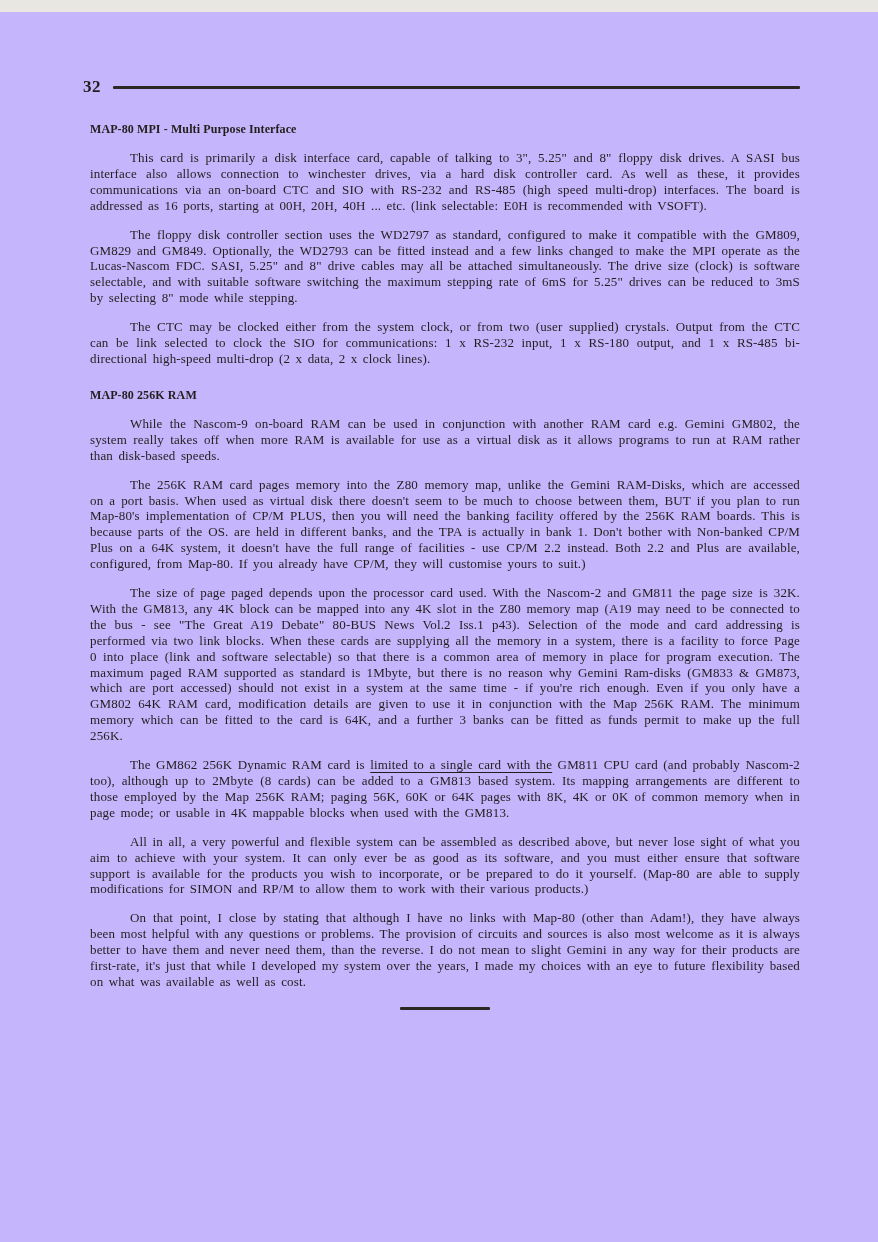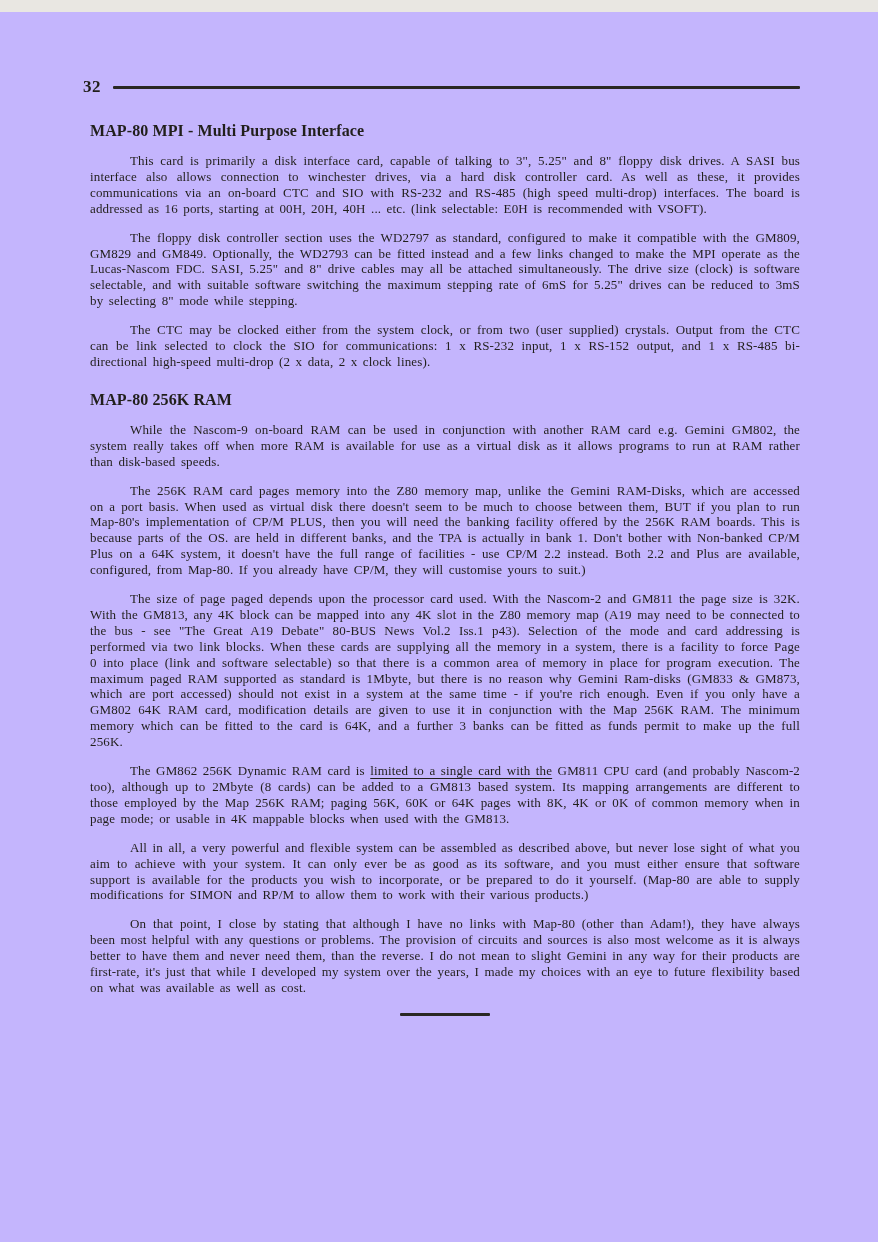--- a/index.html
+++ b/index.html
@@ -40,21 +40,21 @@
     border-radius: 1px;
     margin-top: 1px;
   }
   .content {
     position: absolute;
     top: 110px;
     left: 90px;
     width: 710px;
   }
   h1.doc-heading, h2.doc-heading {
-    font-size: 16px;
+    font-size: 12px;
     font-weight: bold;
     margin: 0;
     padding: 0;
     letter-spacing: 0.1px;
   }
   h2.doc-heading {
     margin-top: 21px;
   }
   p.doc-para {
     margin: 13px 0 0 0;
@@ -87,21 +87,21 @@
     <span class="page-num">32</span>
     <div class="header-rule"></div>
   </div>
 
   <div class="content">
 
     <h1 class="doc-heading">MAP-80 MPI - Multi Purpose Interface</h1>
 
     <p class="doc-para">This card is primarily a disk interface card, capable of talking to 3", 5.25" and 8" floppy disk drives.  A SASI bus interface also allows connection to winchester drives, via a hard disk controller card.  As well as these, it provides communications via an on-board CTC and SIO with RS-232  and RS-485 (high speed multi-drop) interfaces.  The board is addressed as 16 ports, starting at 00H, 20H, 40H ... etc. (link selectable: E0H is recommended with VSOFT).</p>
     <p class="doc-para">The floppy disk controller section uses the WD2797 as standard, configured to make it compatible with the GM809, GM829 and GM849.  Optionally, the WD2793 can be fitted instead and a few links changed to make the MPI operate as the Lucas-Nascom FDC.  SASI, 5.25" and 8" drive cables may all be attached simultaneously.  The drive size (clock) is software selectable, and with suitable software switching the maximum stepping rate of 6mS for 5.25" drives can be reduced to 3mS by selecting 8" mode while stepping.</p>
-    <p class="doc-para">The CTC may be clocked either from the system clock, or from two (user supplied) crystals.  Output from the CTC can be link selected to clock the SIO for communications: 1 x RS-232 input, 1 x RS-152 output, and 1 x RS-485 bi-directional high-speed multi-drop (2 x data, 2 x clock lines).</p>
+    <p class="doc-para">The CTC may be clocked either from the system clock, or from two (user supplied) crystals.  Output from the CTC can be link selected to clock the SIO for communications: 1 x RS-232 input, 1 x RS-180 output, and 1 x RS-485 bi-directional high-speed multi-drop (2 x data, 2 x clock lines).</p>
 
     <h2 class="doc-heading">MAP-80 256K RAM</h2>
 
     <p class="doc-para">While the Nascom-9 on-board RAM can be used in conjunction with another RAM card e.g. Gemini GM802, the system really takes off when more RAM is available for use as a virtual disk as it allows programs to run at RAM rather than disk-based speeds.</p>
     <p class="doc-para">The 256K RAM card pages memory into the Z80 memory map, unlike the Gemini RAM-Disks, which are accessed on a port basis.  When used as virtual disk there doesn't seem to be much to choose between them, BUT if you plan to run Map-80's implementation of CP/M PLUS, then you will need the banking facility offered by the 256K RAM boards.  This is because parts of the OS. are held in different banks, and the TPA is actually in bank 1.  Don't bother with Non-banked CP/M Plus on a 64K system, it doesn't have the full range of facilities - use CP/M 2.2 instead.  Both 2.2 and Plus are available, configured, from Map-80.  If you already have CP/M, they will customise yours to suit.)</p>
     <p class="doc-para">The size of page paged depends upon the processor card used.  With the Nascom-2 and GM811 the page size is 32K.  With the GM813, any 4K block can be mapped into any 4K slot in the Z80 memory map (A19 may need to be connected to the bus - see "The Great A19 Debate" 80-BUS News Vol.2 Iss.1 p43).  Selection of the mode and card addressing is performed via two link blocks.  When these cards are supplying all the memory in a system, there is a facility to force Page 0 into place (link and software selectable) so that there is a common area of memory in place for program execution.  The maximum paged RAM supported as standard is 1Mbyte, but there is no reason why Gemini Ram-disks (GM833 &amp; GM873, which are port accessed) should not exist in a system at the same time - if you're rich enough.  Even if you only have a GM802 64K RAM card, modification details are given to use it in conjunction with the Map 256K RAM.  The minimum memory which can be fitted to the card is 64K, and a further 3 banks can be fitted as funds permit to make up the full 256K.</p>
 
     <p class="doc-para"><span>The GM862 256K Dynamic RAM card is </span><span class="u">limited to a single card with the</span><span> GM811 CPU card (and probably Nascom-2 too), although up to 2Mbyte (8 cards) can be added to a GM813 based system.  Its mapping arrangements are different to those employed by the Map 256K RAM; paging 56K, 60K or 64K pages with 8K, 4K or 0K of common memory when in page mode; or usable in 4K mappable blocks when used with the GM813.</span></p>
 
     <p class="doc-para">All in all, a very powerful and flexible system can be assembled as described above, but never lose sight of what you aim to achieve with your system.  It can only ever be as good as its software, and you must either ensure that software support is available for the products you wish to incorporate, or be prepared to do it yourself.  (Map-80 are able to supply modifications for SIMON and RP/M to allow them to work with their various products.)</p>

